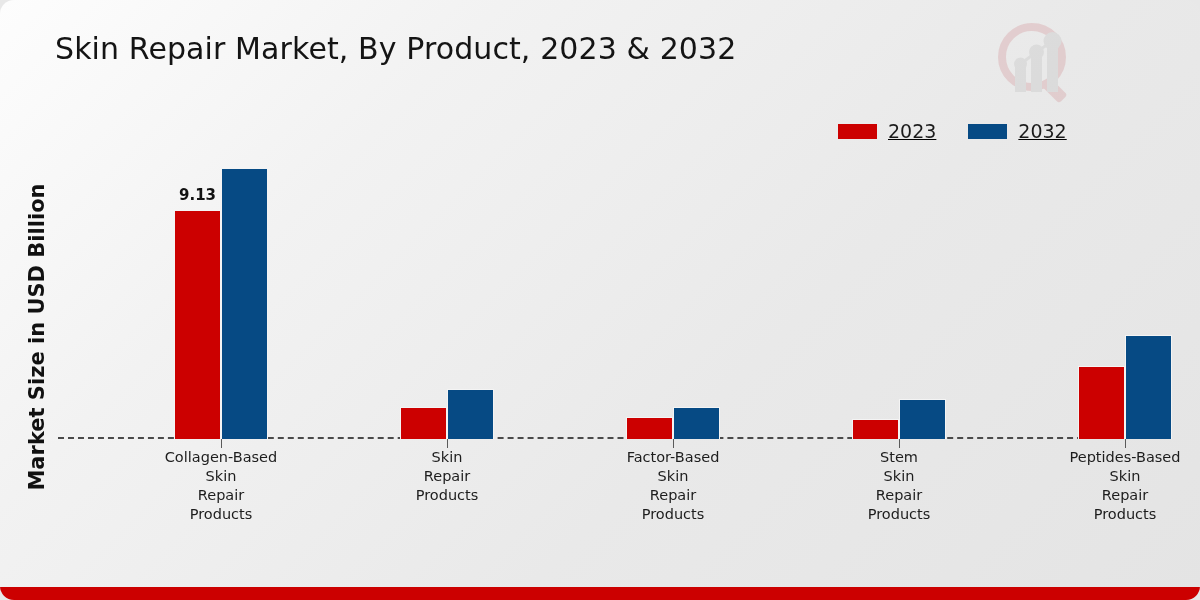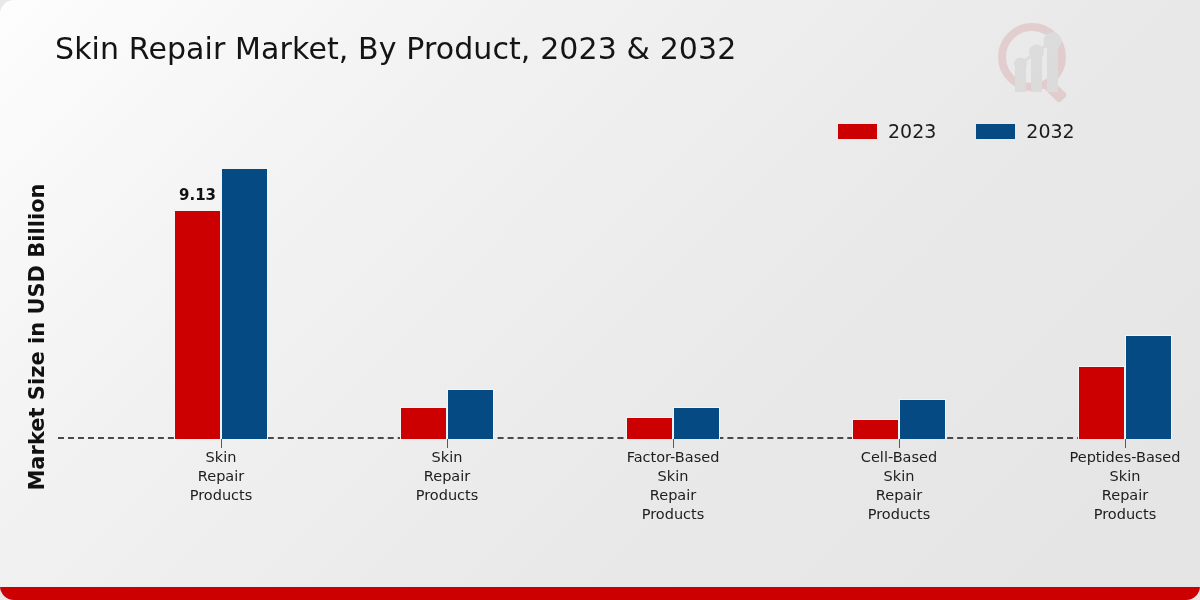--- a/index.html
+++ b/index.html
@@ -45,21 +45,22 @@
     opacity: 0.26;
   }
 
   
   #legend {
     position: absolute;
     left: 838px;
     top: 120px;
     display: flex;
     align-items: flex-start;
-    gap: 40px;
+    gap: 32px;
+    text-decoration: underline;
   }
   .legend-item {
     display: flex;
     align-items: center;
     gap: 11px;
   }
   .legend-swatch {
     width: 39px;
     height: 15px;
     display: block;
@@ -233,37 +234,38 @@
             <div class="bar s2023" title="Peptides-Based Skin Repair Products — 2023: 2.9" style="height: 72.8783px; background: rgb(204, 0, 0);"></div>
             <div class="bar s2032" title="Peptides-Based Skin Repair Products — 2032: 4.13" style="height: 103.789px; background: rgb(6, 74, 132);"></div>
           </div>
           <div class="tick"></div>
         </div>
       </div>
   </div>
 
   <div id="cat-labels">
       <div class="cat-label" style="left: 111px;">
+        <div>Collagen-Based</div>
         <div>Skin</div>
         <div>Repair</div>
         <div>Products</div>
       </div>
       <div class="cat-label" style="left: 337px;">
         <div>Skin</div>
         <div>Repair</div>
         <div>Products</div>
       </div>
       <div class="cat-label" style="left: 563px;">
         <div>Factor-Based</div>
         <div>Skin</div>
         <div>Repair</div>
         <div>Products</div>
       </div>
       <div class="cat-label" style="left: 789px;">
-        <div>Cell-Based</div>
+        <div>Stem</div>
         <div>Skin</div>
         <div>Repair</div>
         <div>Products</div>
       </div>
       <div class="cat-label" style="left: 1015px;">
         <div>Peptides-Based</div>
         <div>Skin</div>
         <div>Repair</div>
         <div>Products</div>
       </div>

